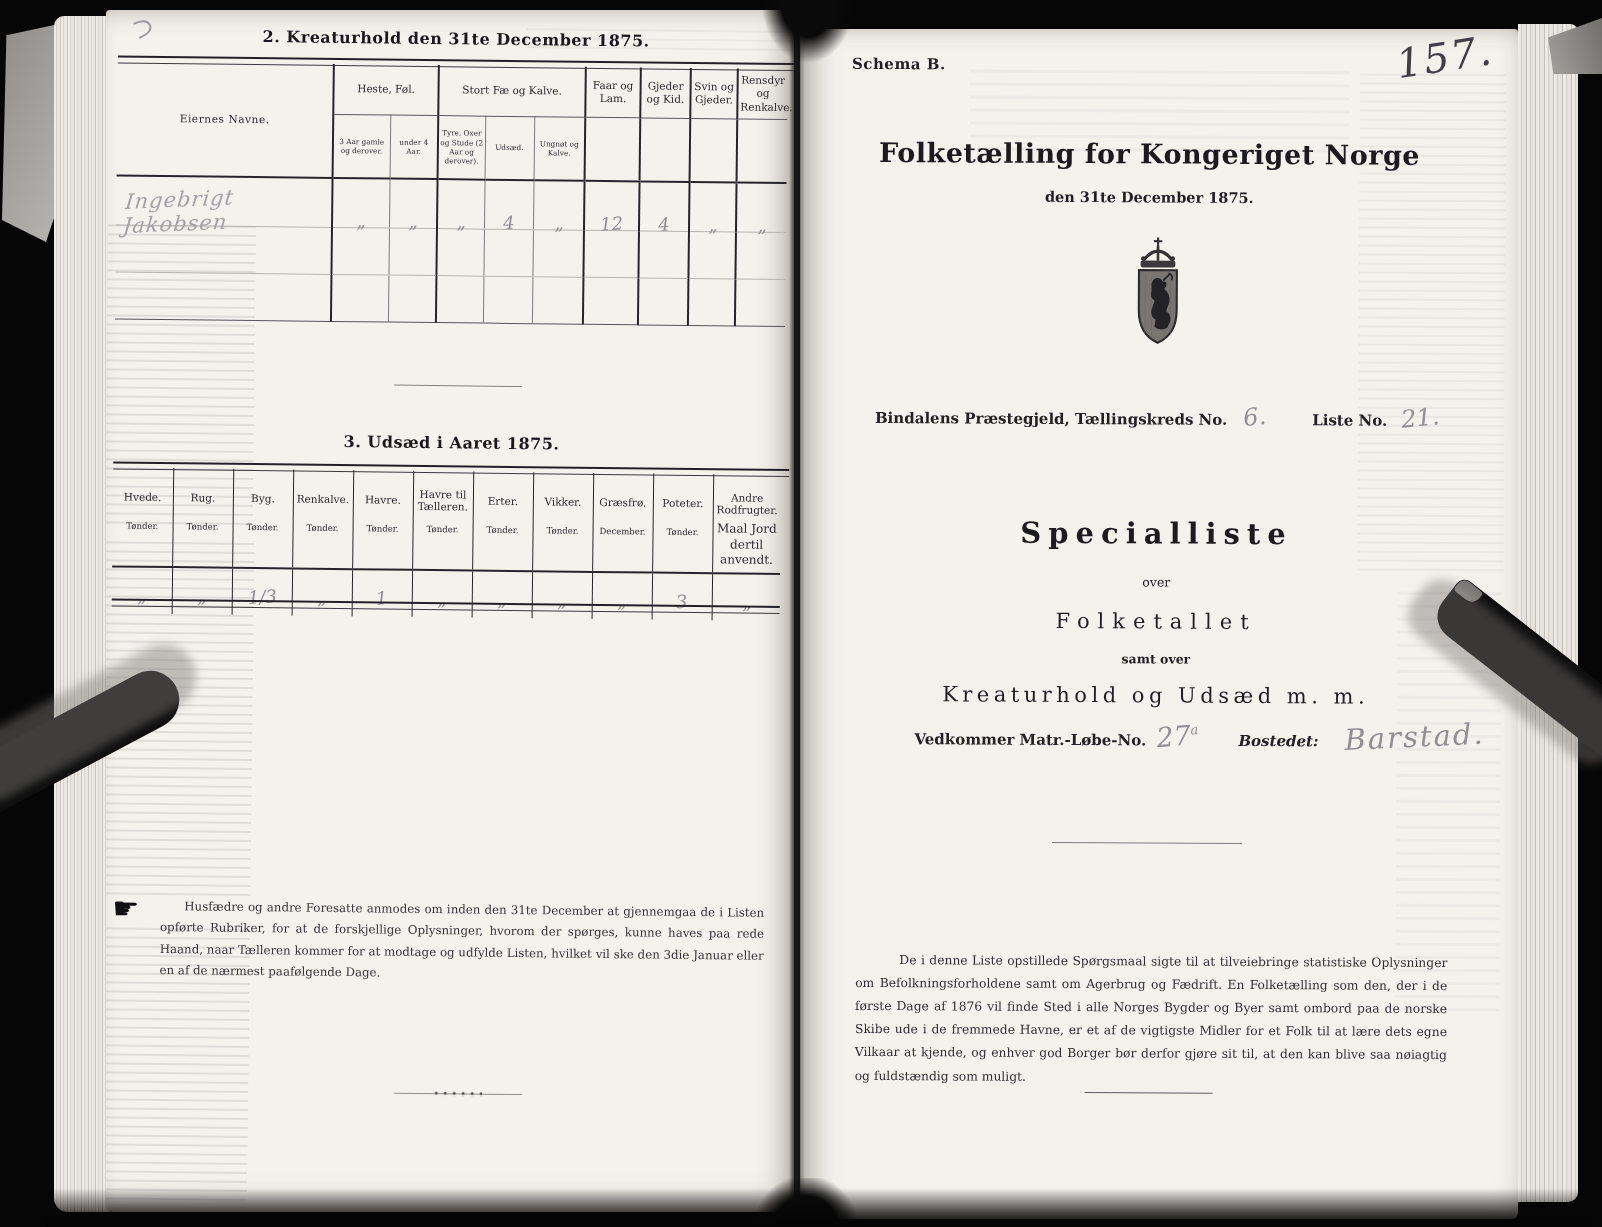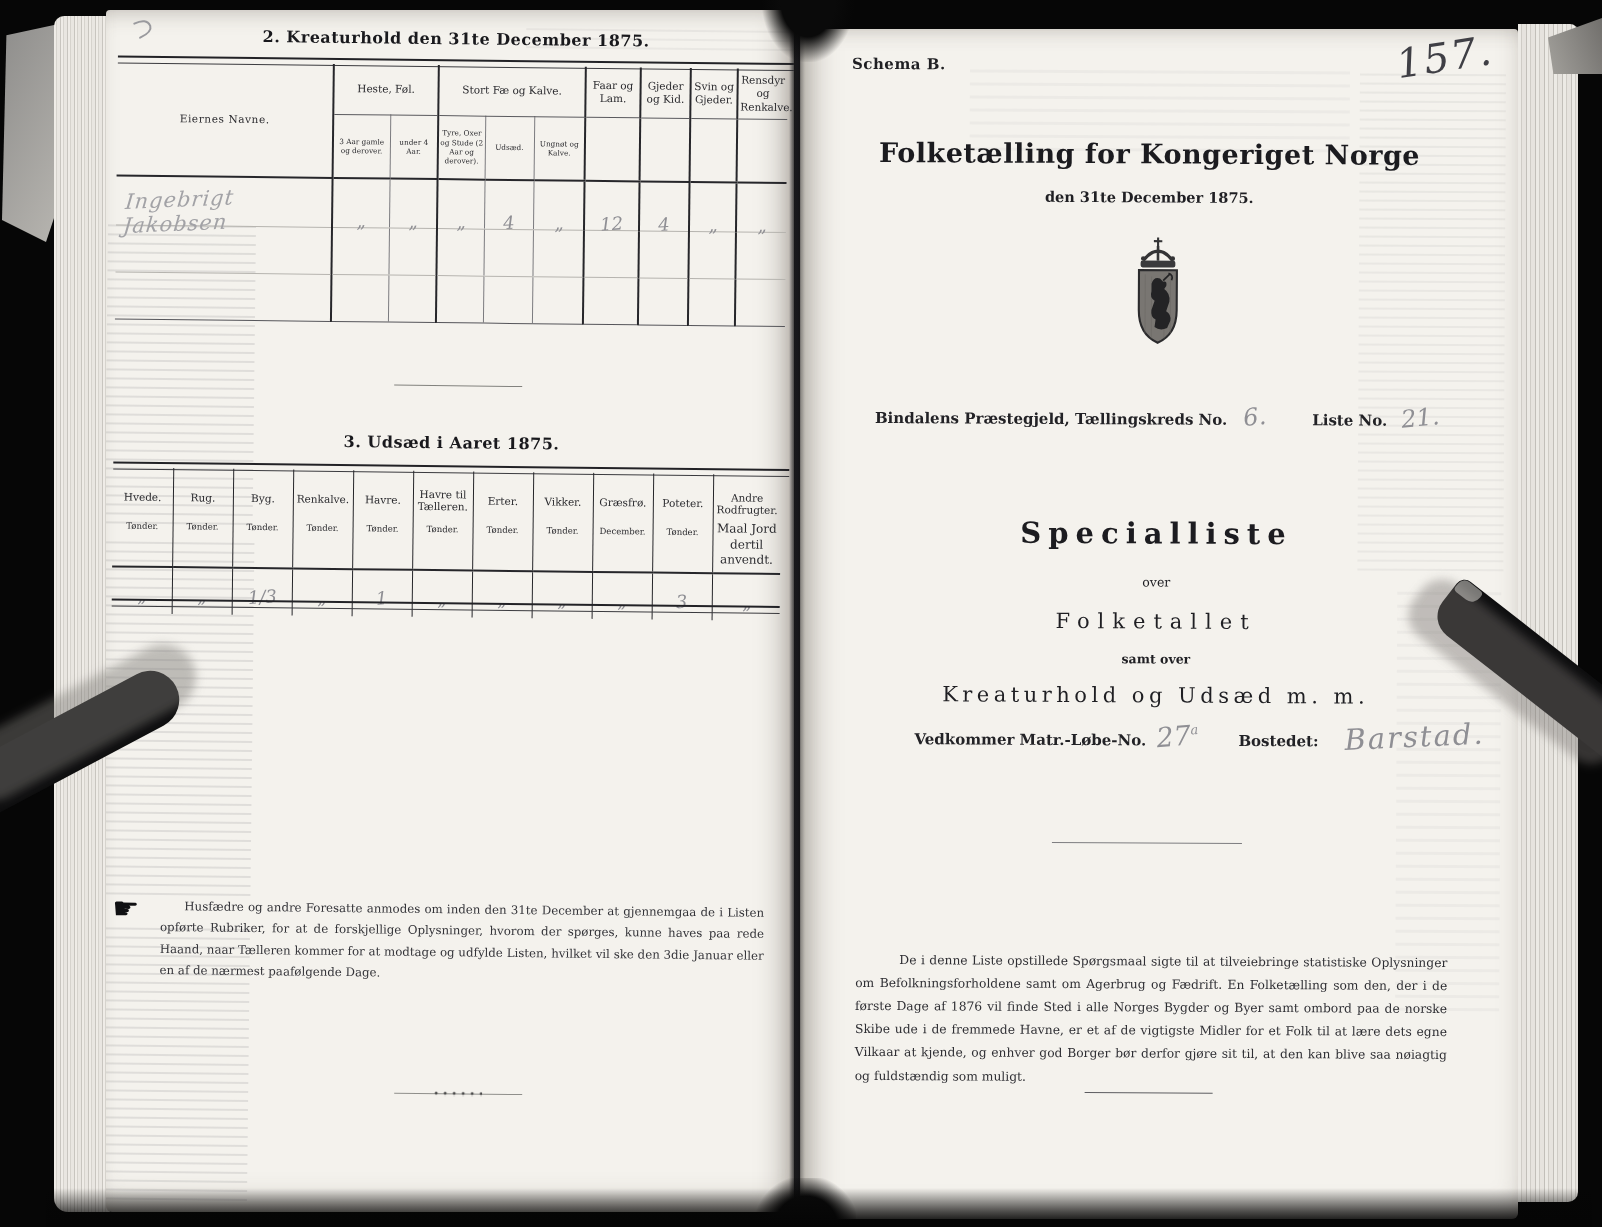--- a/index.html
+++ b/index.html
@@ -136,21 +136,21 @@
   .g18{margin-left:16px;} .g70{margin-left:46px;} .g14{margin-left:14px;}
   .speclist{position:absolute;left:0;top:486px;width:718px;text-align:center;}
   .sl1{font-size:29px;font-weight:bold;letter-spacing:7px;color:#1c1c20;}
   .sl2{margin-top:24px;font-size:12.5px;}
   .sl3{margin-top:20px;font-size:21px;letter-spacing:8px;}
   .sl4{margin-top:18px;font-size:12.5px;font-weight:bold;}
   .sl5{margin-top:17px;font-size:21px;letter-spacing:4.5px;}
   .matr{position:absolute;left:118px;top:688px;display:flex;align-items:baseline;}
   .h27{font-size:27px;transform:rotate(-5deg);display:inline-block;margin-left:10px;}
   .h27 sup{font-size:13px;}
-  .bost{margin-left:40px;}
+  .bost{margin-left:40px;font-style:italic;}
   .hbarstad{font-size:29px;letter-spacing:2px;transform:rotate(-3deg);display:inline-block;margin-left:26px;}
   .mid-rule{position:absolute;top:812px;left:256px;width:190px;border-top:1px solid #7d7d80;}
   .rpara{position:absolute;top:920px;left:60px;width:592px;margin:0;font-size:12.3px;
     line-height:1.88;text-align:justify;text-indent:44px;color:#2e2e33;}
   .low-rule{position:absolute;top:1062px;left:290px;width:128px;border-top:1.6px solid #5c5c60;}
 </style>
 </head>
 <body>
 
 <div class="scan">

